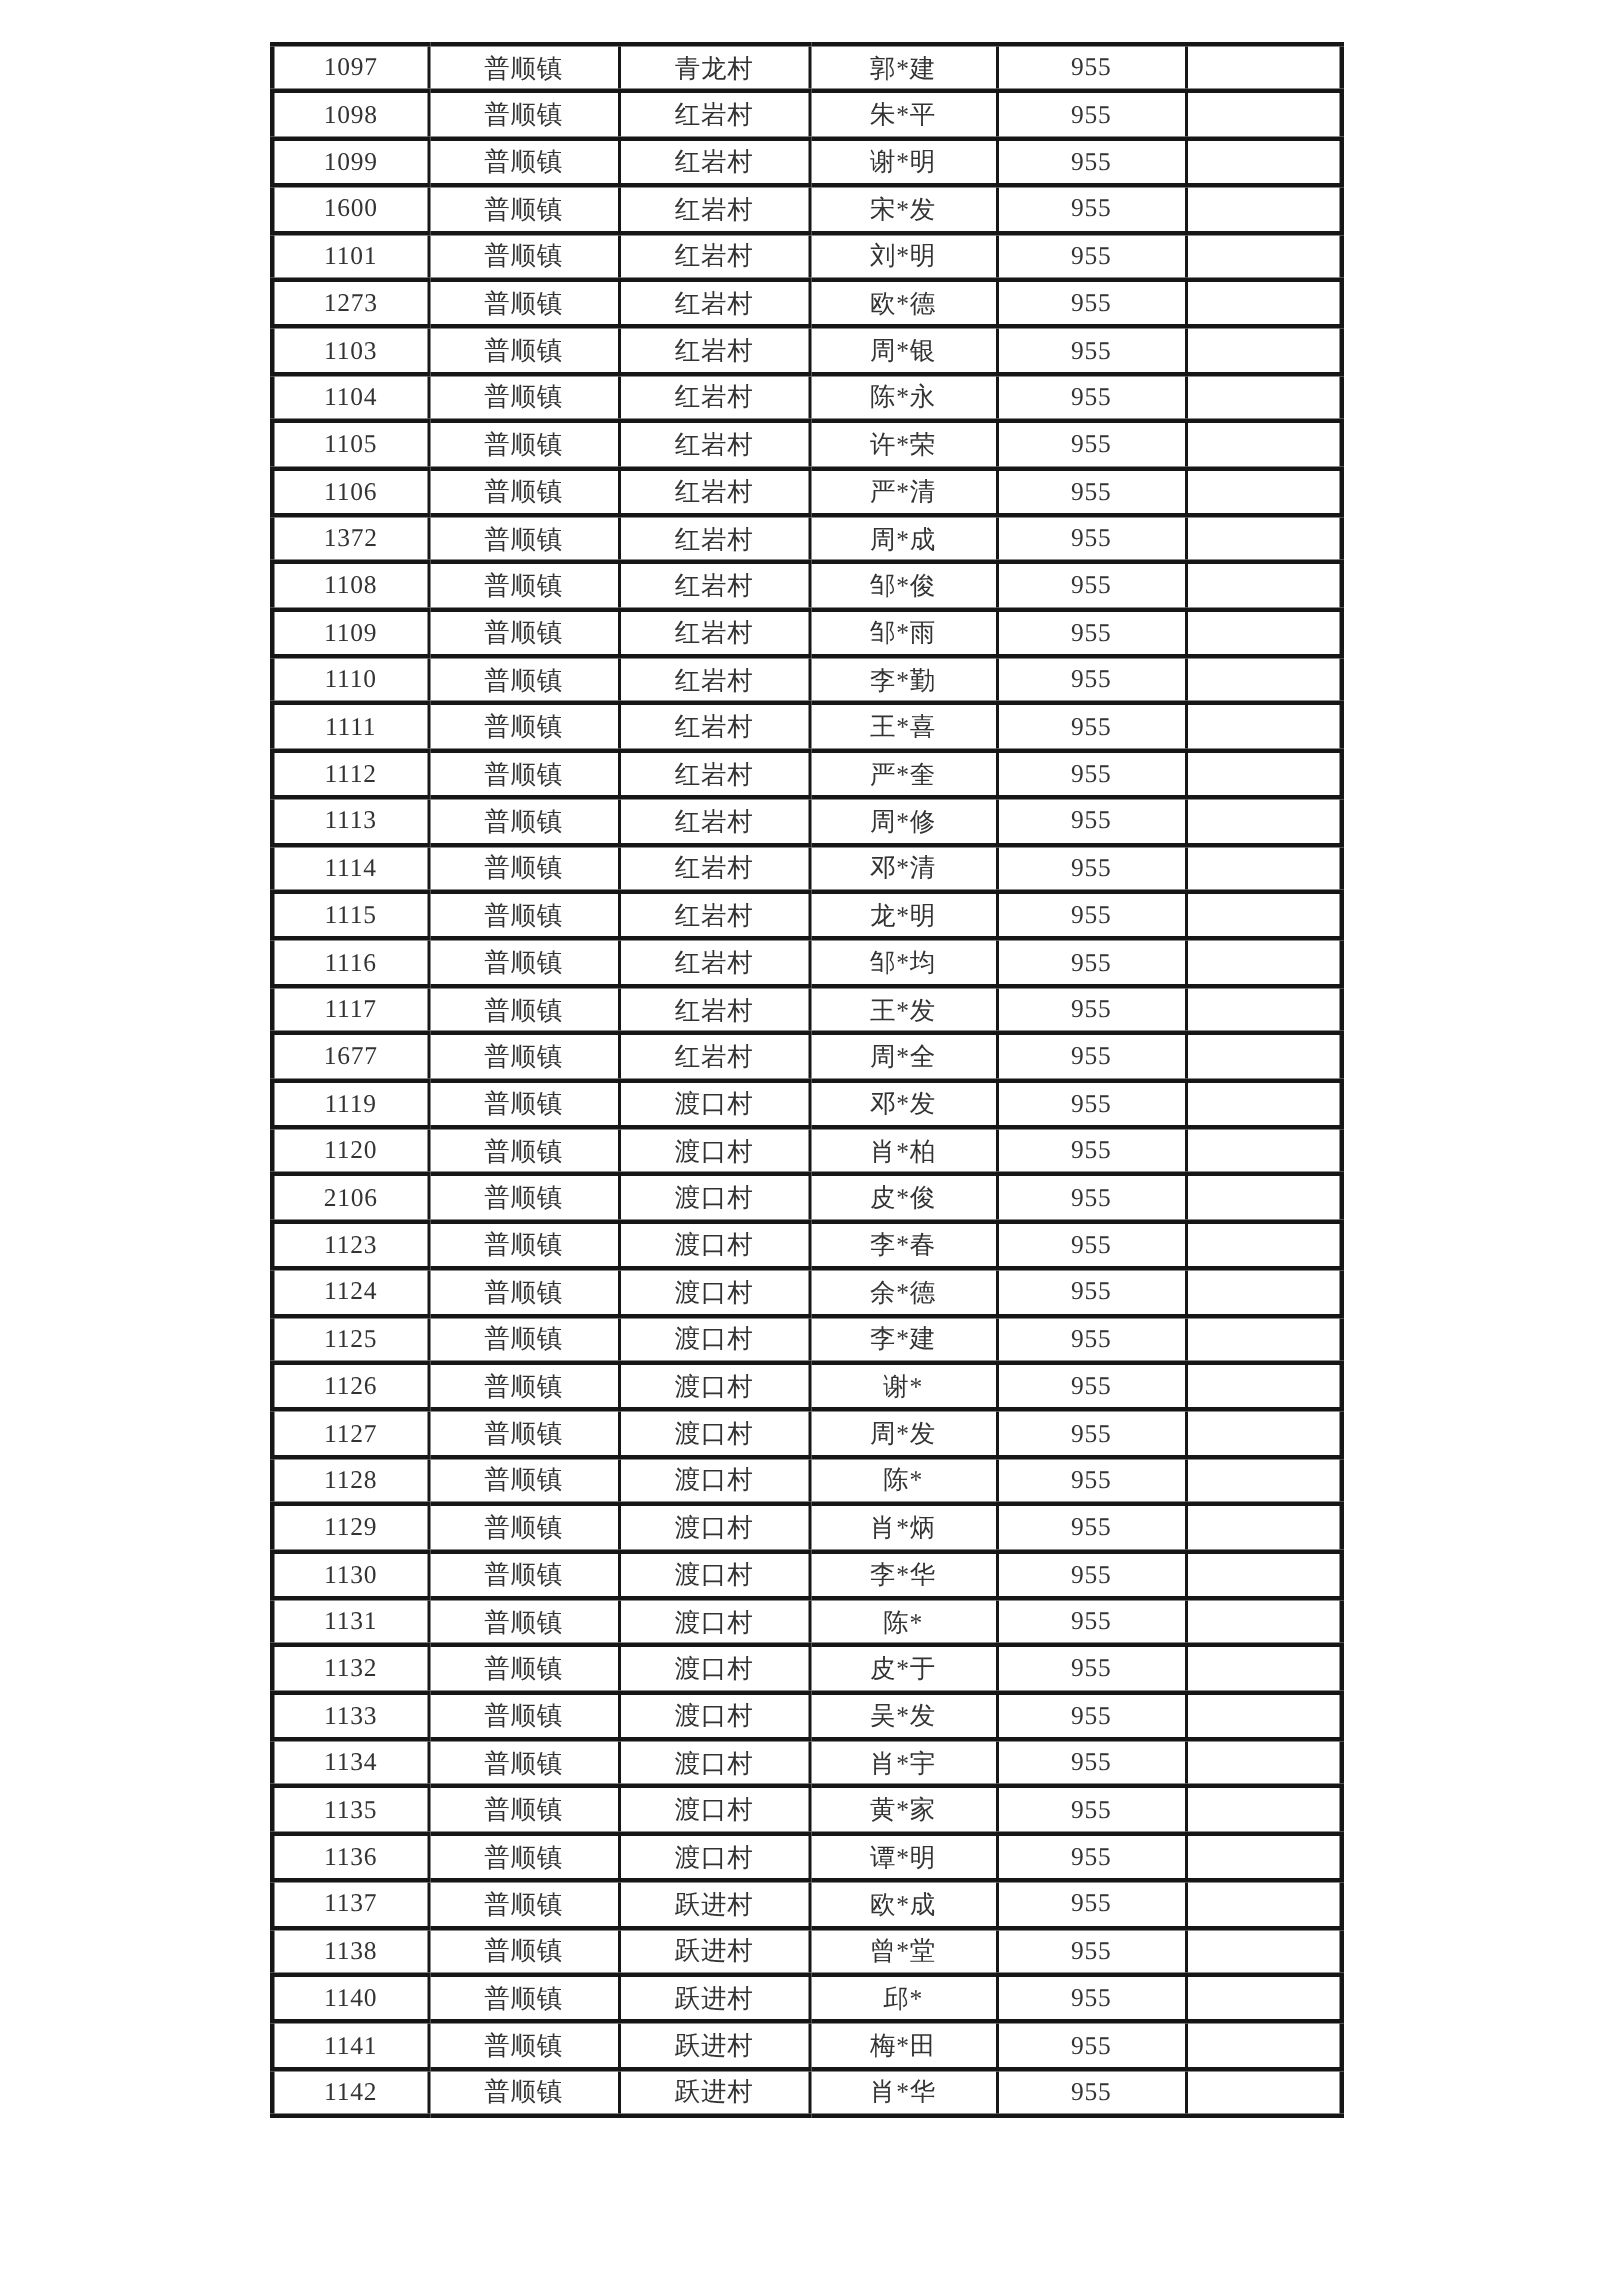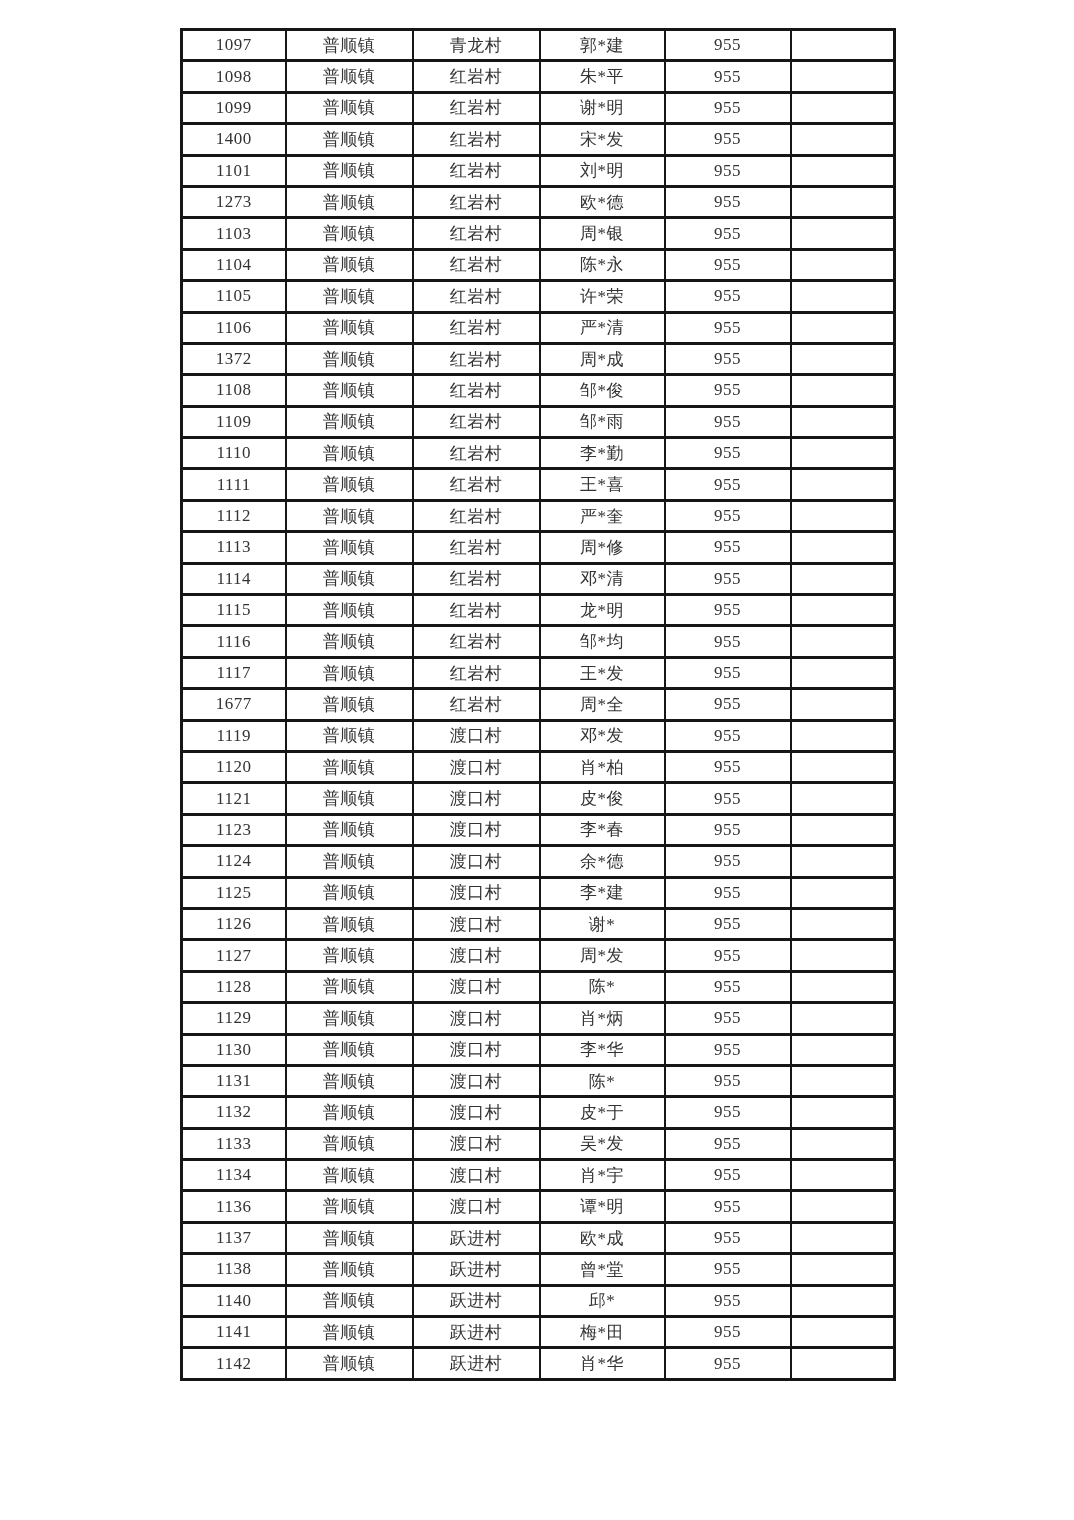--- a/index.html
+++ b/index.html
@@ -74,21 +74,21 @@
         </tr>
         <tr>
           <td>1099</td>
           <td>普顺镇</td>
           <td>红岩村</td>
           <td>谢*明</td>
           <td>955</td>
           <td></td>
         </tr>
         <tr>
-          <td>1400</td>
+          <td>1600</td>
           <td>普顺镇</td>
           <td>红岩村</td>
           <td>宋*发</td>
           <td>955</td>
           <td></td>
         </tr>
         <tr>
           <td>1101</td>
           <td>普顺镇</td>
           <td>红岩村</td>
@@ -242,21 +242,21 @@
         </tr>
         <tr>
           <td>1120</td>
           <td>普顺镇</td>
           <td>渡口村</td>
           <td>肖*柏</td>
           <td>955</td>
           <td></td>
         </tr>
         <tr>
-          <td>1121</td>
+          <td>2106</td>
           <td>普顺镇</td>
           <td>渡口村</td>
           <td>皮*俊</td>
           <td>955</td>
           <td></td>
         </tr>
         <tr>
           <td>1123</td>
           <td>普顺镇</td>
           <td>渡口村</td>
@@ -342,20 +342,28 @@
           <td>渡口村</td>
           <td>吴*发</td>
           <td>955</td>
           <td></td>
         </tr>
         <tr>
           <td>1134</td>
           <td>普顺镇</td>
           <td>渡口村</td>
           <td>肖*宇</td>
+          <td>955</td>
+          <td></td>
+        </tr>
+        <tr>
+          <td>1135</td>
+          <td>普顺镇</td>
+          <td>渡口村</td>
+          <td>黄*家</td>
           <td>955</td>
           <td></td>
         </tr>
         <tr>
           <td>1136</td>
           <td>普顺镇</td>
           <td>渡口村</td>
           <td>谭*明</td>
           <td>955</td>
           <td></td>

